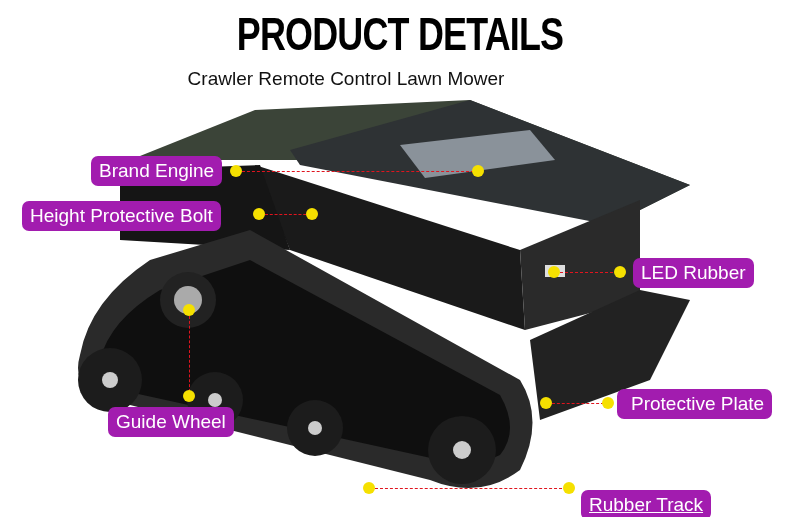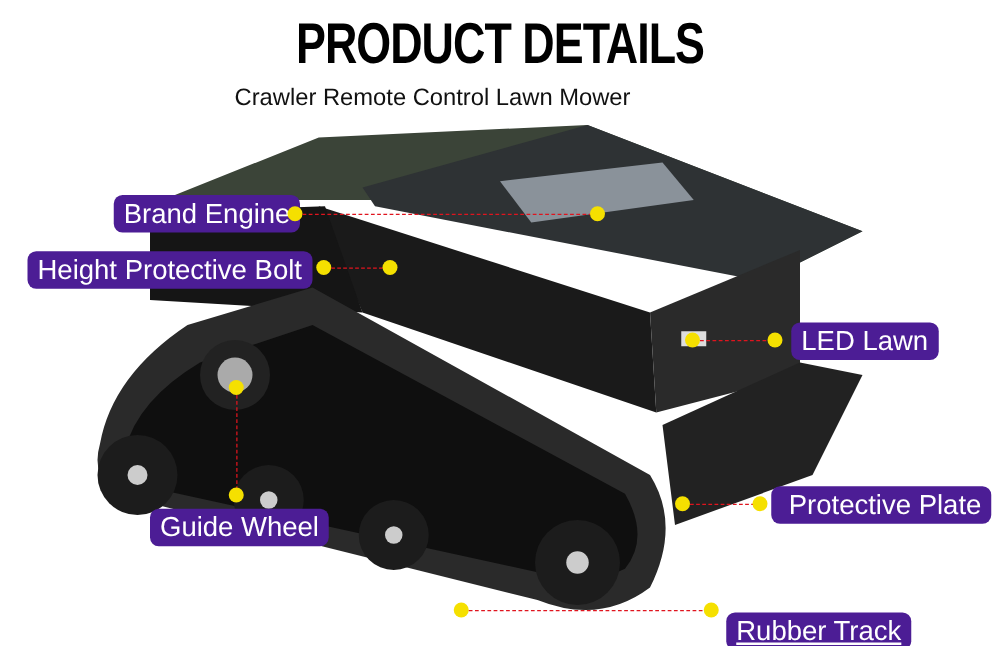--- a/index.html
+++ b/index.html
@@ -1,20 +1,20 @@
 <!DOCTYPE html>
 <html><head>
 <meta charset="utf-8">
 <style>
   html,body{margin:0;padding:0;background:#fff;}
   body{width:800px;height:517px;position:relative;overflow:hidden;font-family:"Liberation Sans",sans-serif;}
   .title{position:absolute;top:6px;left:0;width:800px;text-align:center;font-family:"Liberation Sans",sans-serif;font-weight:bold;font-size:46px;letter-spacing:-1px;transform:scaleX(0.78);color:#000;line-height:56px;}
   .subtitle{position:absolute;top:68px;left:0;width:692px;text-align:center;font-size:19px;color:#111;}
   .product{position:absolute;left:0;top:0;width:800px;height:517px;}
-  .label{position:absolute;background:#4c1d95;color:#fff;font-size:22px;padding:2px 8px;border-radius:7px;white-space:nowrap;line-height:26px;}
+  .label{position:absolute;background:#a21caf;color:#fff;font-size:19px;padding:2px 8px;border-radius:7px;white-space:nowrap;line-height:26px;}
   .dot{position:absolute;width:12px;height:12px;border-radius:50%;background:#f5e000;}
   .line{position:absolute;border-top:1.5px dashed #e0141e;height:0;}
   .vline{position:absolute;border-left:1.5px dashed #e0141e;width:0;}
 </style>
 </head>
 <body>
 
 <div class="title">PRODUCT DETAILS</div>
 <div class="subtitle">Crawler Remote Control Lawn Mower</div>
 
@@ -55,26 +55,26 @@
 <div class="dot" style="left:472px;top:165px;"></div>
 
 <div class="label" style="left:22px;top:201px;">Height Protective Bolt</div>
 <div class="dot" style="left:253px;top:208px;"></div>
 <div class="line" style="left:265px;top:214px;width:46px;"></div>
 <div class="dot" style="left:306px;top:208px;"></div>
 
 <div class="dot" style="left:548px;top:266px;"></div>
 <div class="line" style="left:560px;top:272px;width:58px;"></div>
 <div class="dot" style="left:614px;top:266px;"></div>
-<div class="label" style="left:633px;top:258px;">LED Lawn</div>
+<div class="label" style="left:633px;top:258px;">LED Rubber</div>
 
 <div class="dot" style="left:183px;top:304px;"></div>
 <div class="vline" style="left:189px;top:316px;height:76px;"></div>
 <div class="dot" style="left:183px;top:390px;"></div>
-<div class="label" style="left:120px;top:407px;">Guide Wheel</div>
+<div class="label" style="left:108px;top:407px;">Guide Wheel</div>
 
 <div class="dot" style="left:540px;top:397px;"></div>
 <div class="line" style="left:552px;top:403px;width:52px;"></div>
 <div class="dot" style="left:602px;top:397px;"></div>
 <div class="label" style="left:617px;top:389px;padding-left:14px;">Protective Plate</div>
 
 <div class="dot" style="left:363px;top:482px;"></div>
 <div class="line" style="left:375px;top:488px;width:192px;"></div>
 <div class="dot" style="left:563px;top:482px;"></div>
 <div class="label" style="left:581px;top:490px;text-decoration:underline;">Rubber Track</div>

